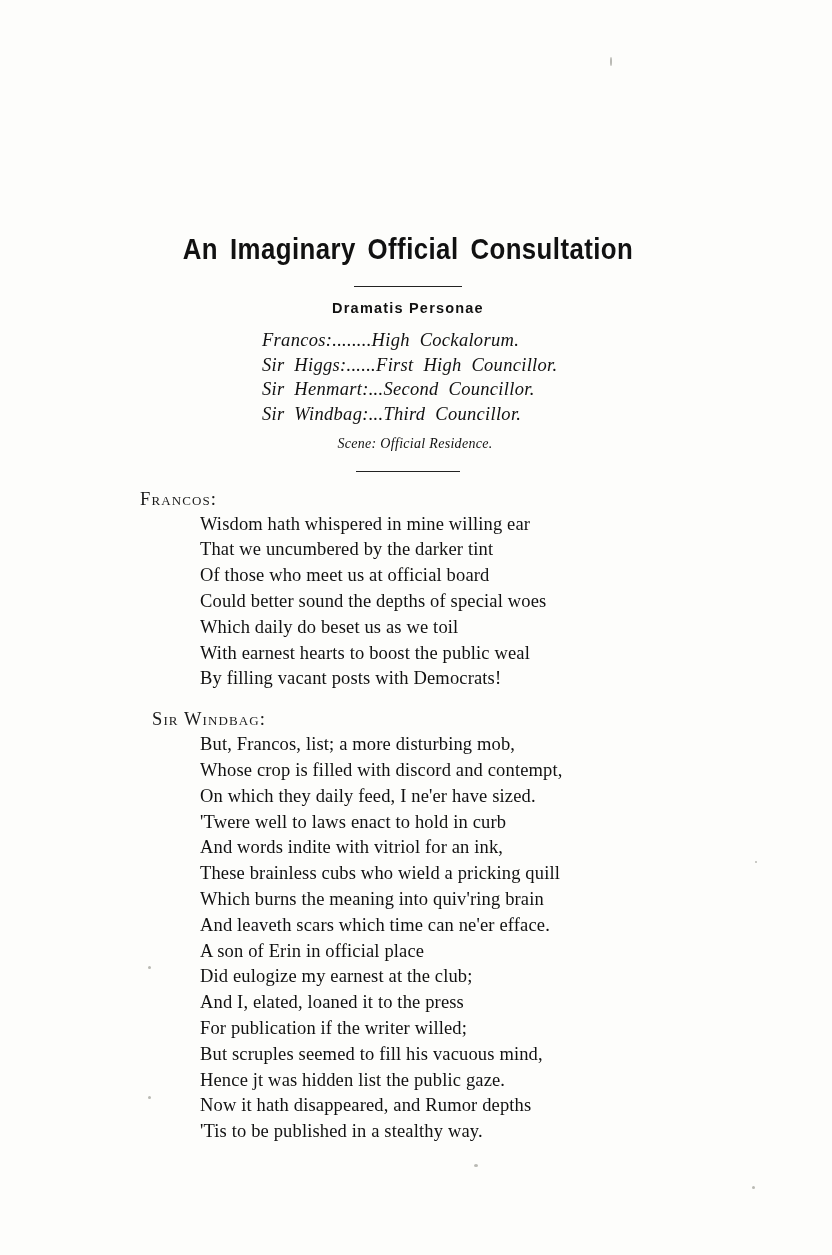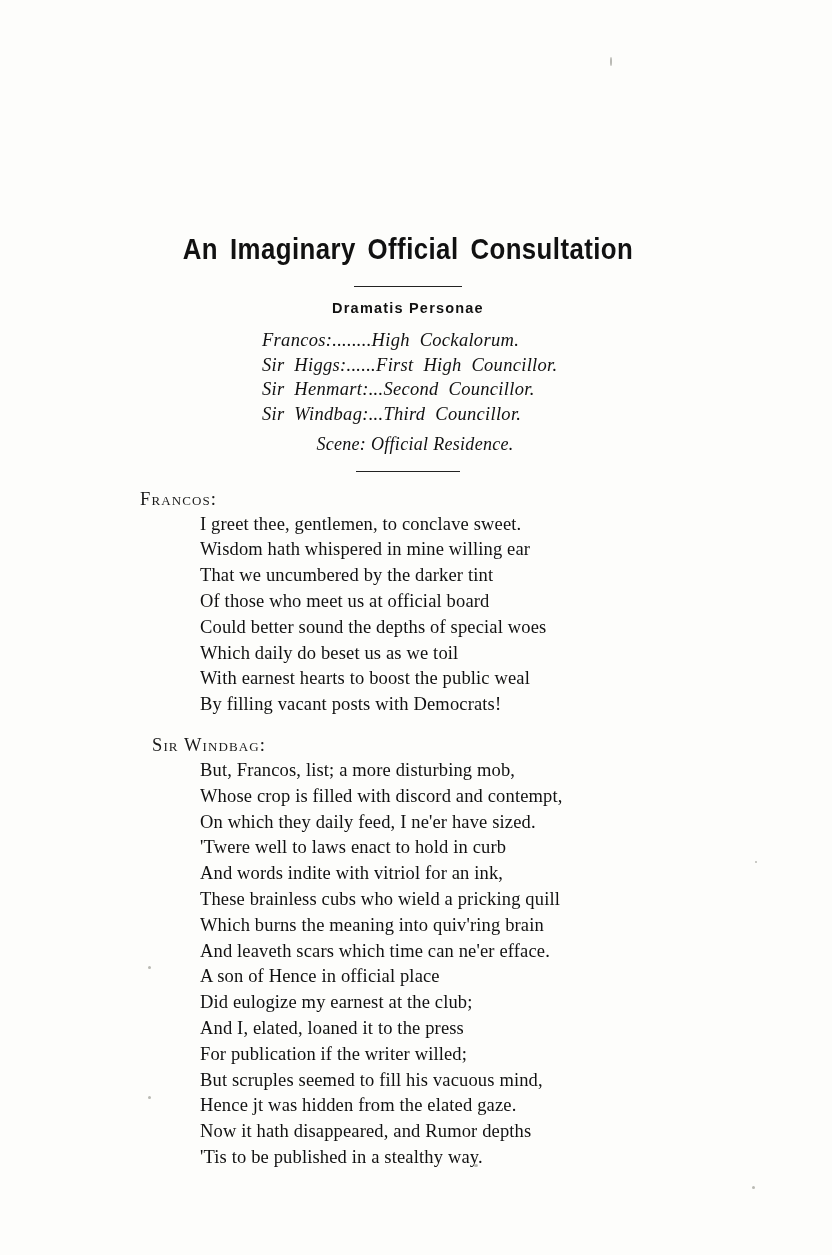--- a/index.html
+++ b/index.html
@@ -69,21 +69,21 @@
   }
   .cast-row {
     display: block;
     padding-left: 262px;
     white-space: pre;
     letter-spacing: 0.3px;
   }
   .scene-row {
     display: block;
     text-align: center;
-    font-size: 18px;
+    font-size: 14px;
     margin-top: 6px;
     letter-spacing: 0.3px;
     padding-left: 14px;
   }
 
   .speaker {
     font-variant: small-caps;
     font-size: 18.5px;
     letter-spacing: 1.1px;
     margin-top: 17px;
@@ -129,46 +129,45 @@
       <span class="cast-row">Sir  Higgs:......First  High  Councillor.</span>
       <span class="cast-row">Sir  Henmart:...Second  Councillor.</span>
       <span class="cast-row">Sir  Windbag:...Third  Councillor.</span>
       <span class="scene-row">Scene:   Official  Residence.</span>
     </div>
 
     <div class="rule narrow"></div>
 
     <div class="speaker">Francos:</div>
     <div class="lines">
-      <span class="line">I greet thee, gentlemen, to conclave sweet.</span>
       <span class="line">Wisdom hath whispered in mine willing ear</span>
       <span class="line">That we uncumbered by the darker tint</span>
       <span class="line">Of those who meet us at official board</span>
       <span class="line">Could better sound the depths of special woes</span>
       <span class="line">Which daily do beset us as we toil</span>
       <span class="line">With earnest hearts to boost the public weal</span>
       <span class="line">By filling vacant posts with Democrats!</span>
     </div>
 
     <div class="speaker indented">Sir  Windbag:</div>
     <div class="lines">
       <span class="line">But, Francos, list; a more disturbing mob,</span>
       <span class="line">Whose crop is filled with discord and contempt,</span>
       <span class="line">On which they daily feed, I ne'er have sized.</span>
       <span class="line">'Twere well to laws enact to hold in curb</span>
       <span class="line">And words indite with vitriol for an ink,</span>
       <span class="line">These brainless cubs who wield a pricking quill</span>
       <span class="line">Which burns the meaning into quiv'ring brain</span>
       <span class="line">And leaveth scars which time can ne'er efface.</span>
-      <span class="line">A son of Hence in official place</span>
+      <span class="line">A son of Erin in official place</span>
       <span class="line">Did eulogize my earnest at the club;</span>
       <span class="line">And I, elated, loaned it to the press</span>
       <span class="line">For publication if the writer willed;</span>
       <span class="line">But scruples seemed to fill his vacuous mind,</span>
-      <span class="line">Hence jt was hidden from the elated gaze.</span>
+      <span class="line">Hence jt was hidden list the public gaze.</span>
       <span class="line">Now it hath disappeared, and Rumor depths</span>
       <span class="line">'Tis to be published in a stealthy way.</span>
     </div>
 
   </div>
 
   <div class="speck" style="left:610px; top:57px; width:2px; height:9px;"></div>
   <div class="speck" style="left:148px; top:966px; width:3px; height:3px;"></div>
   <div class="speck" style="left:148px; top:1096px; width:3px; height:3px;"></div>
   <div class="speck" style="left:474px; top:1164px; width:4px; height:3px;"></div>

